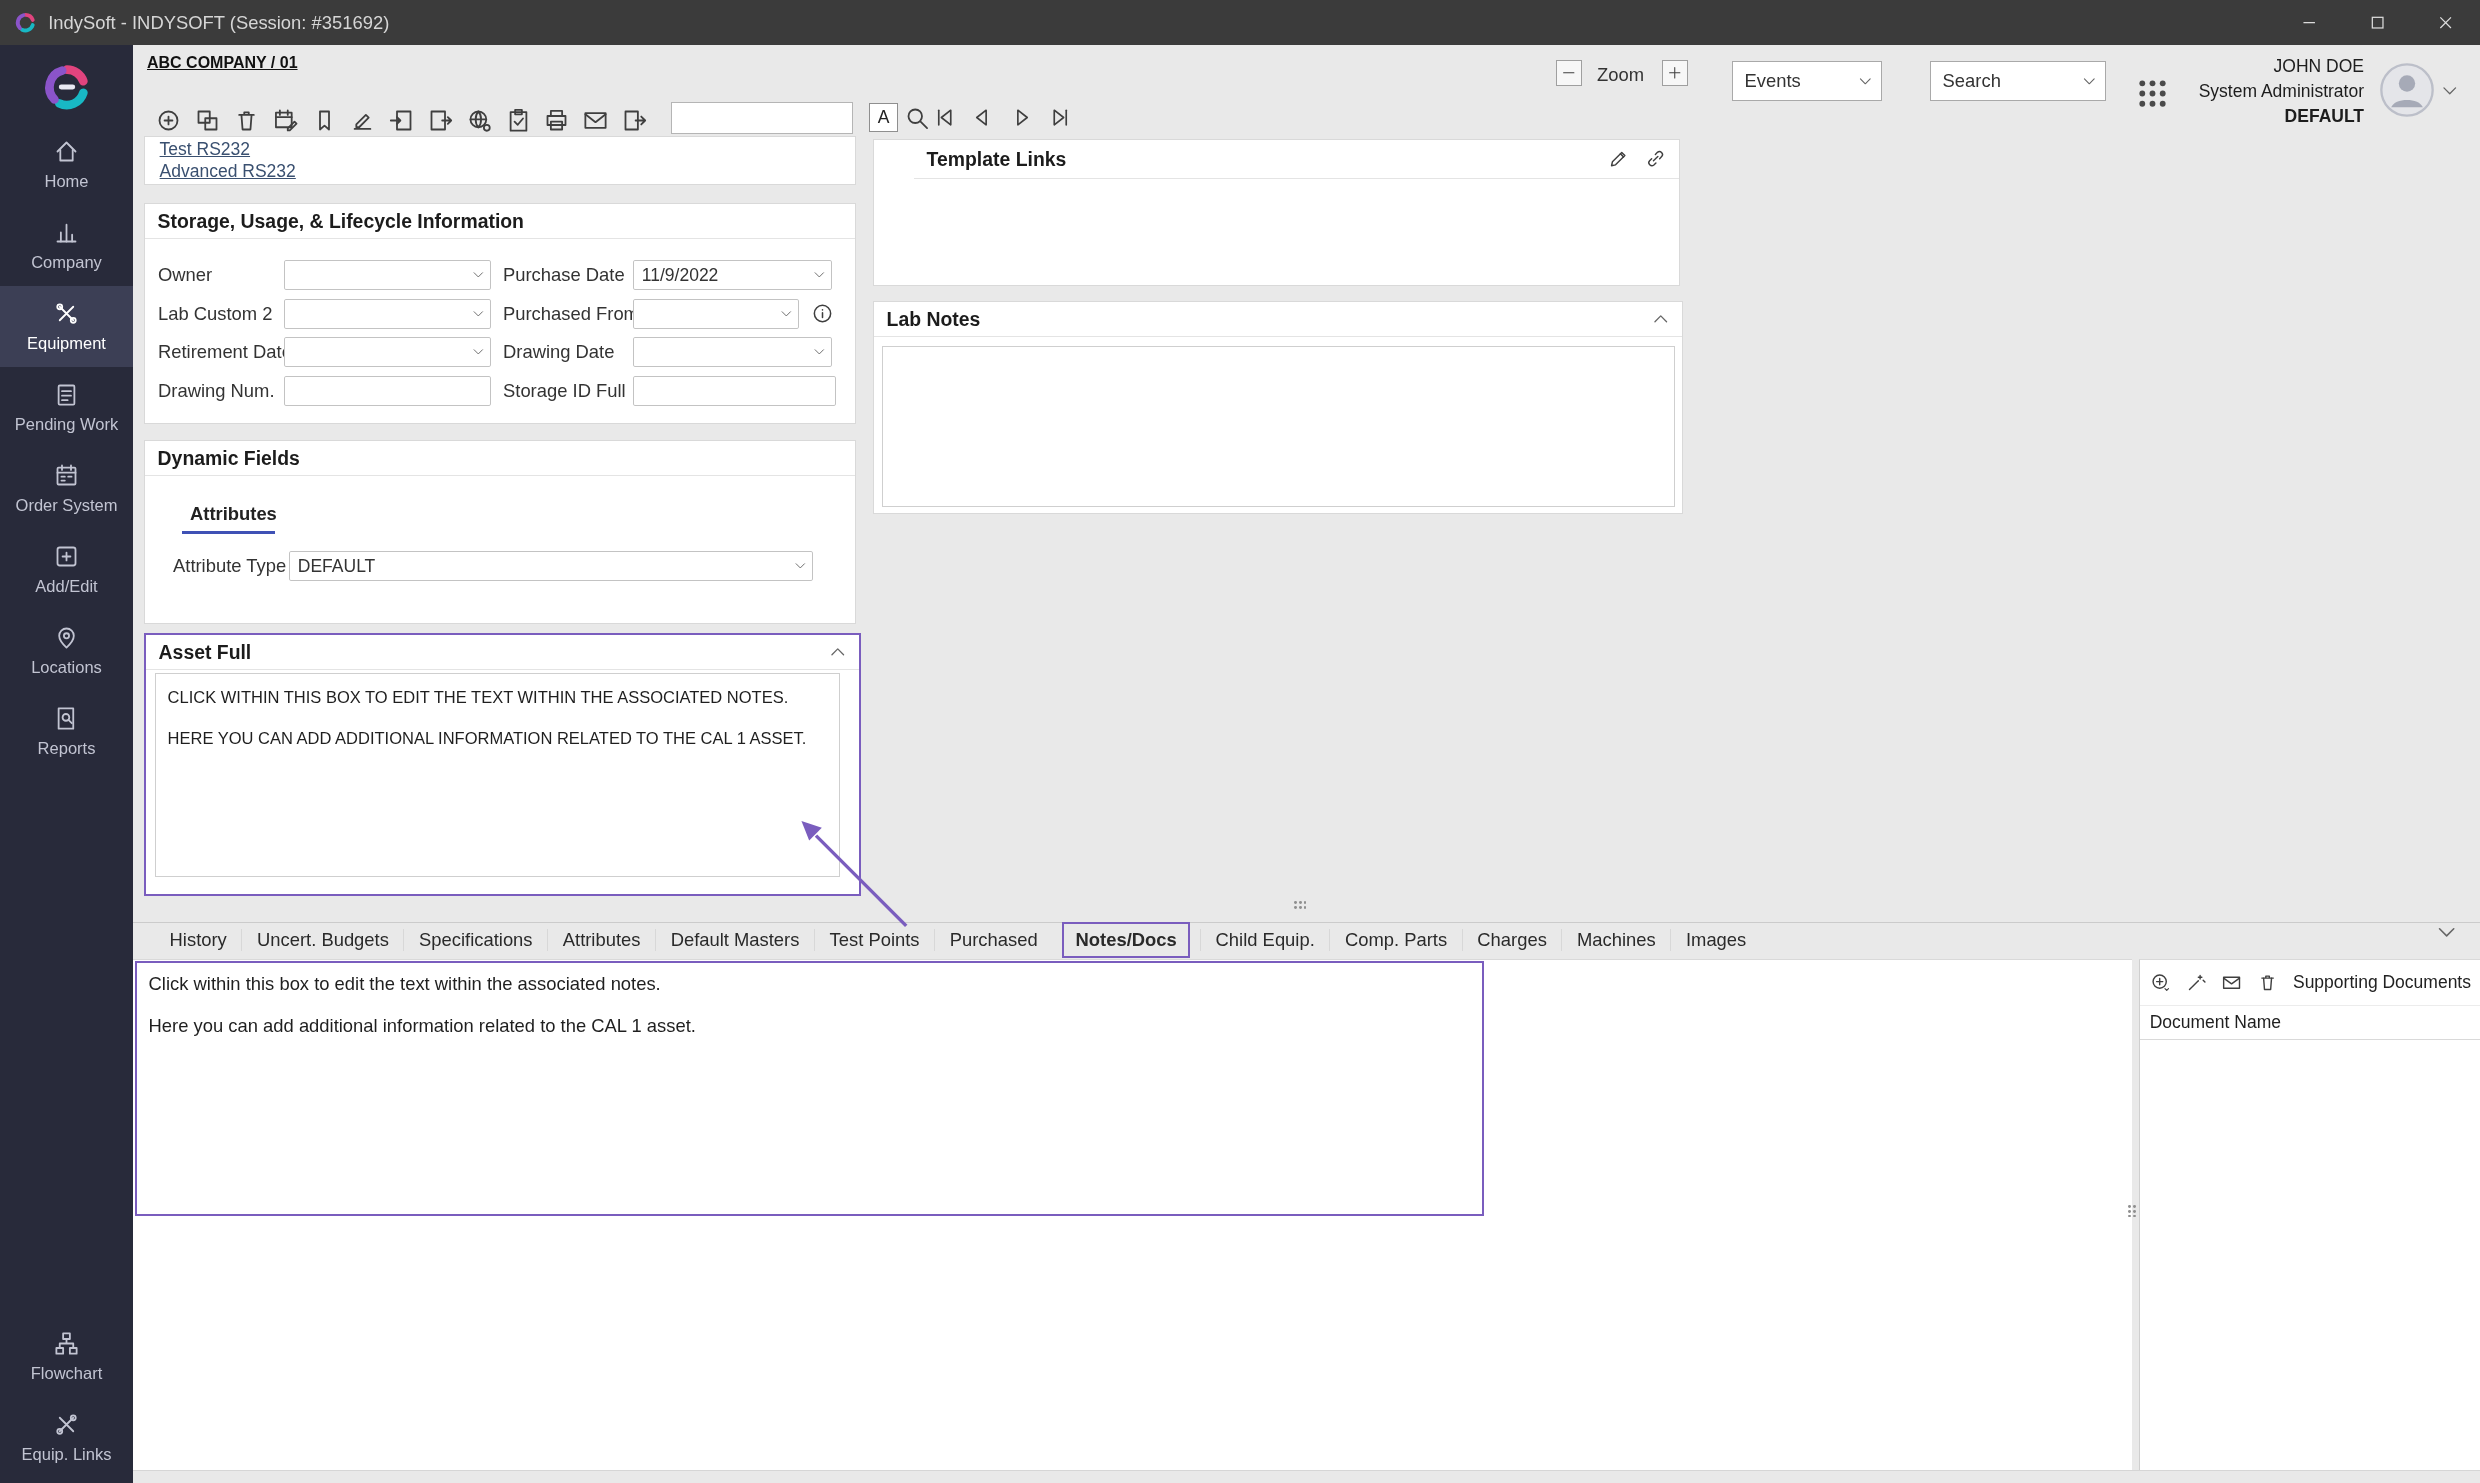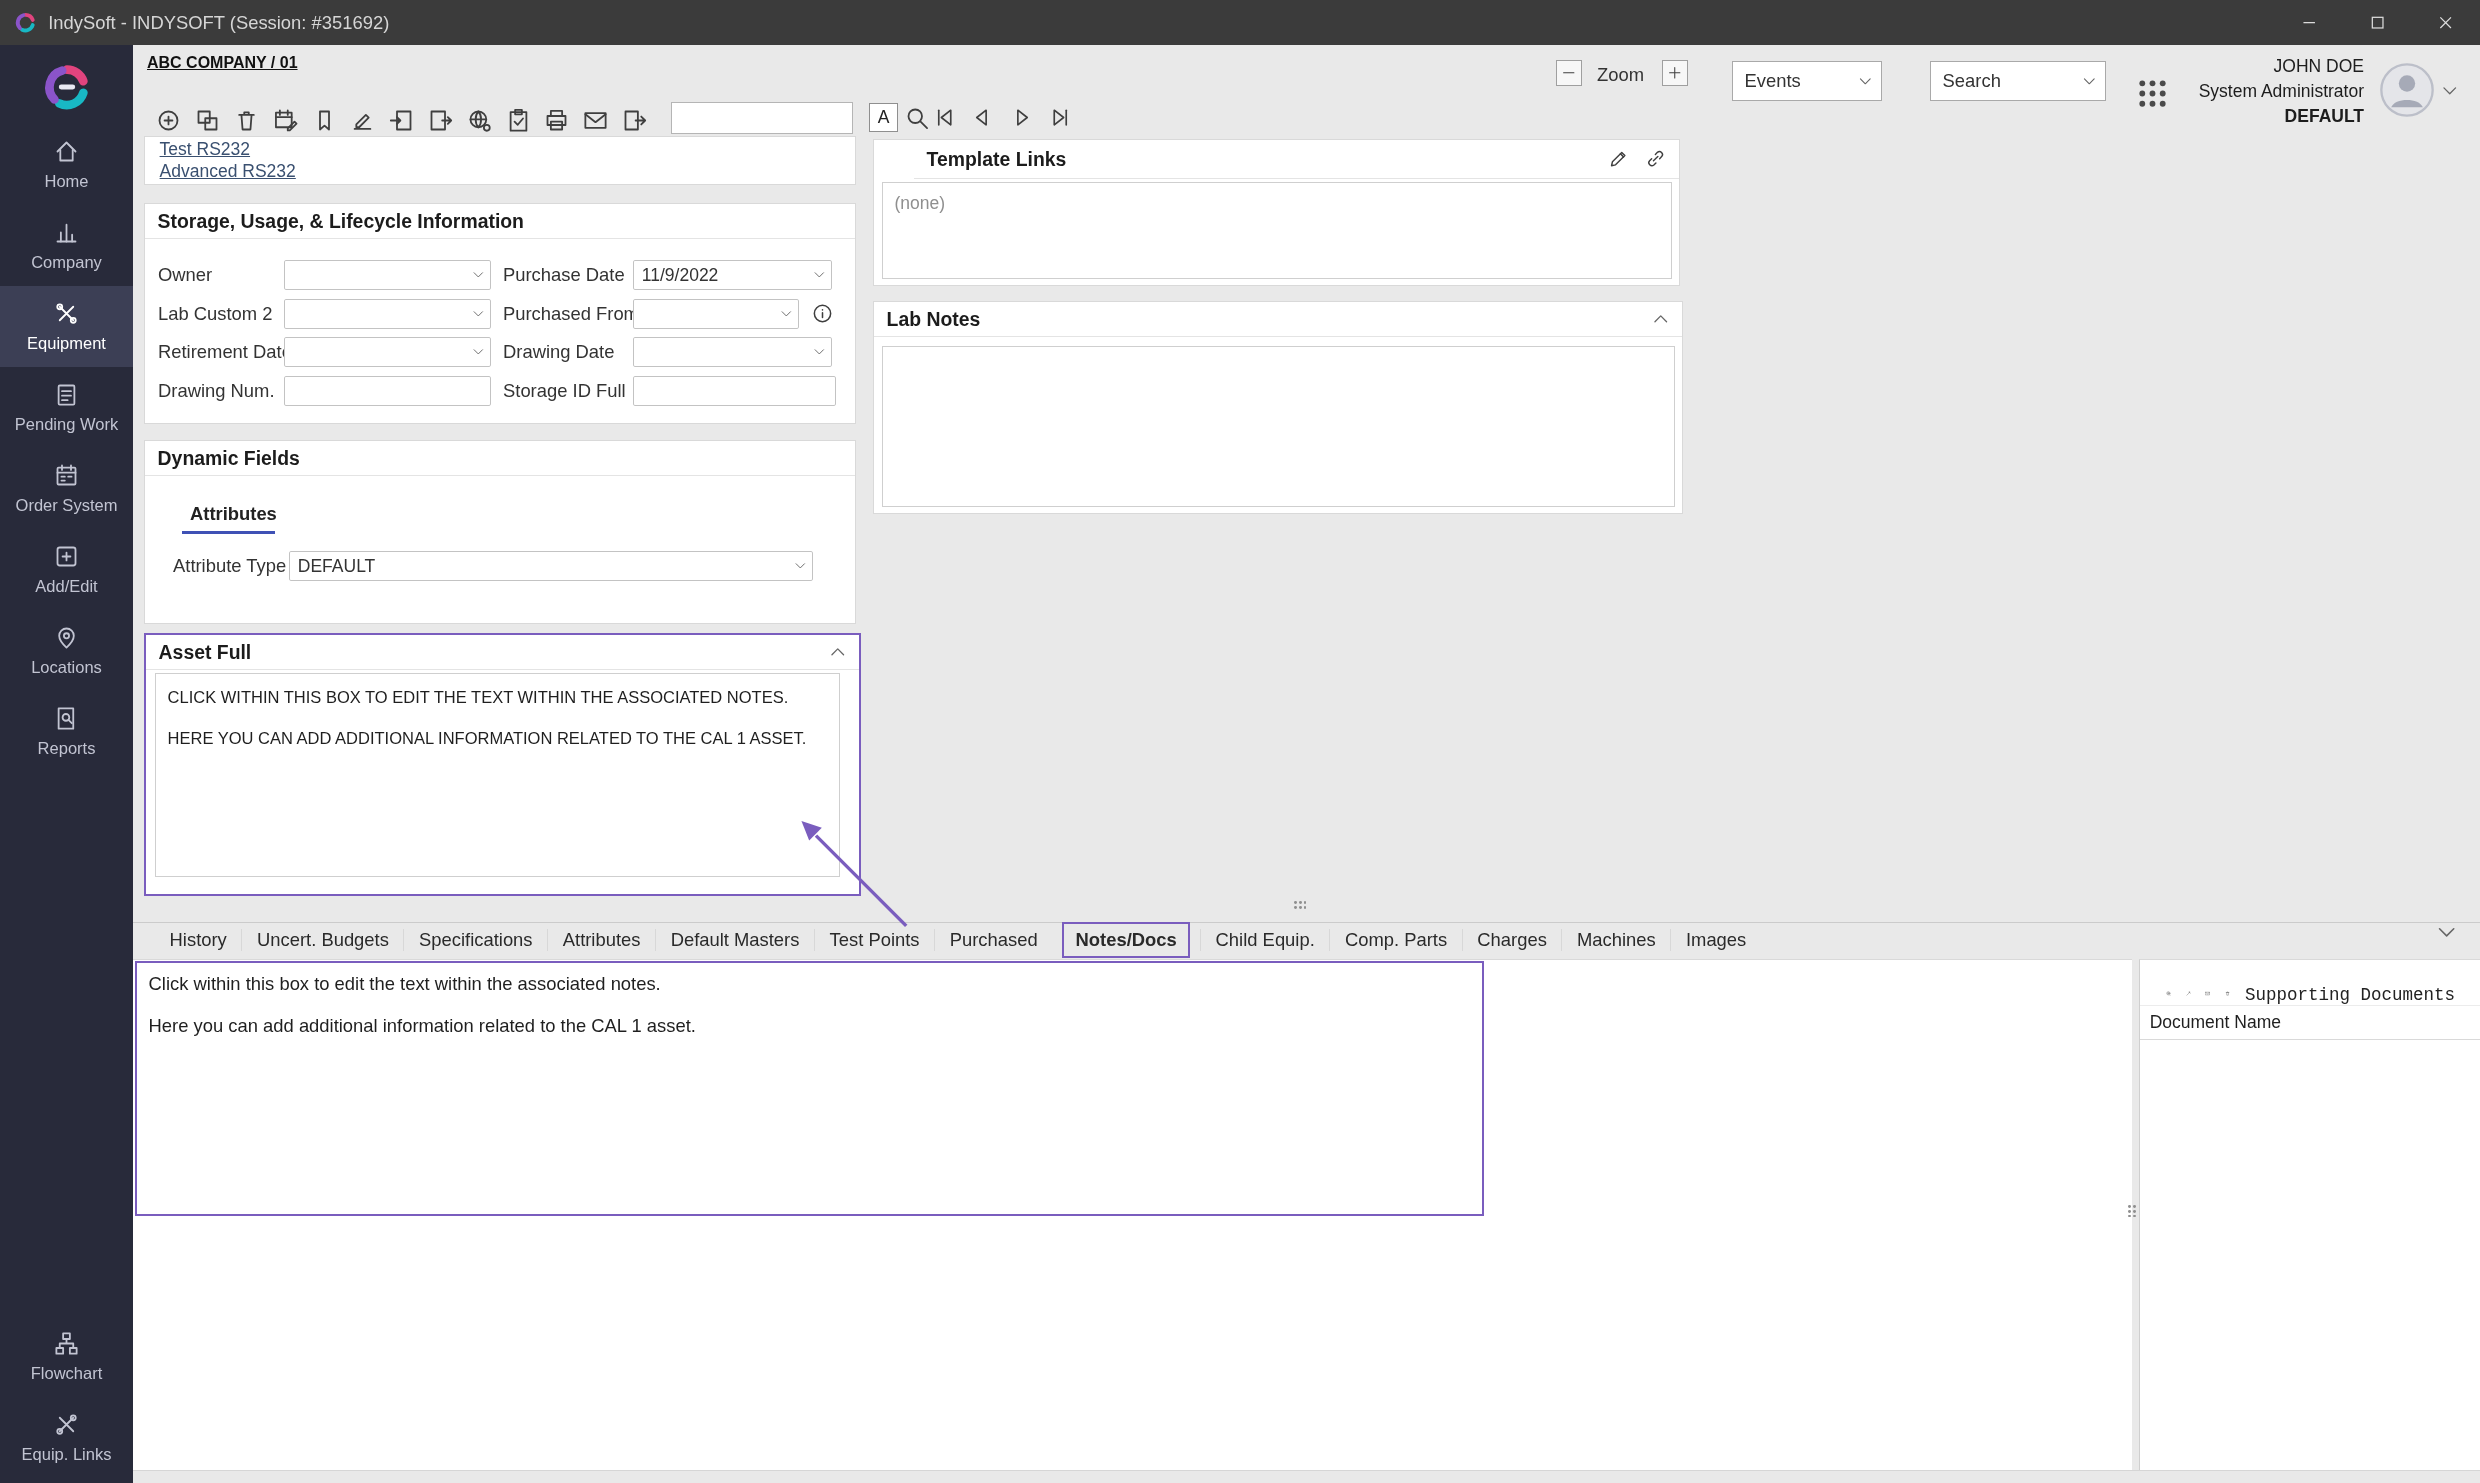--- a/index.html
+++ b/index.html
@@ -63,21 +63,21 @@
          cursor:pointer; white-space:nowrap; }
   .tab:first-child { border-left:none; }
   .tab.active { font-weight:700; border:2.9px solid #7a5dbe; padding:4.9px 11.6px; margin:0 9.7px; }
 
   .noteline-u { font-size:16.5px; color:#1f1f1f; margin:0 0 22px; }
   .noteline { font-size:18.4px; color:#1f1f1f; margin:0 0 20.4px; }
 
   
   .sd-panel { position:absolute; left:2139px; top:959px; width:342px; height:511px; background:#fff;
               border-left:1px solid #cfcfcf; border-top:1px solid #d9d9d9; }
-  .sd-toolbar { height:45px; display:flex; align-items:flex-end; padding:0 26px; gap:14.6px;font-family:Liberation Mono, monospace; }
+  .sd-toolbar { height:45px; display:flex; align-items:center; padding:0 10px; gap:14.6px; }
   .sd-title { margin-left:auto; font-size:17.5px; color:#222; white-space:nowrap; }
   .sd-colhead { height:35px; display:flex; align-items:center; padding-left:9.7px; font-size:17.5px;
                 color:#1f1f1f; border-bottom:1px solid #d9d9d9; border-top:1px solid #ececec; cursor:pointer; }
 
   .dots { position:absolute; display:inline-grid; gap:1.9px; }
   .dots i { width:2.9px; height:2.9px; background:#8f8f8f; border-radius:50%; }
 
   .userblock { position:absolute; left:2164px; top:56px; width:200px; display:flex; flex-direction:column;
                align-items:flex-end; gap:3.9px; }
   .userblock span { font-size:17.5px; color:#1d1d1d; white-space:nowrap; }
@@ -471,23 +471,20 @@
       <div class="hicons">
         <svg class="ic" width="21.3" height="21.3" viewBox="0 0 24 24" style="cursor:pointer;">
             <path d="M4 20l4.5-1L19 8.5l-3.5-3.5L5 15.5 4 20z"></path>
             <path d="M14 6.5l3.5 3.5"></path>
           </svg>
         <svg class="ic" width="21.3" height="21.3" viewBox="0 0 24 24" style="cursor:pointer;">
             <path d="M9.5 14.5l5-5"></path>
             <path d="M7.5 12l-2.3 2.3a3.4 3.4 0 0 0 4.8 4.8L12.3 16.8M11.7 7.2L14 4.9a3.4 3.4 0 0 1 4.8 4.8L16.5 12"></path>
           </svg>
       </div>
-    </div>
-    <div class="innerbox" style="left:7.8px;top:42px;width:790px;height:97px;padding:9.7px 11.6px;">
-      <span style="font-size:17.5px;color:#8f8f8f;">(none)</span>
     </div>
   </div>
 
   <div class="panel" style="left:873px;top:301px;width:810px;height:213px;">
     <div class="phead">
       <span>Lab Notes</span>
       <div class="hicons">
         <svg class="chevsvg" width="17.5" height="11.6" viewBox="0 0 24 16" style="cursor:pointer;">
             <path d="M4 12l8-8 8 8"></path>
           </svg>

